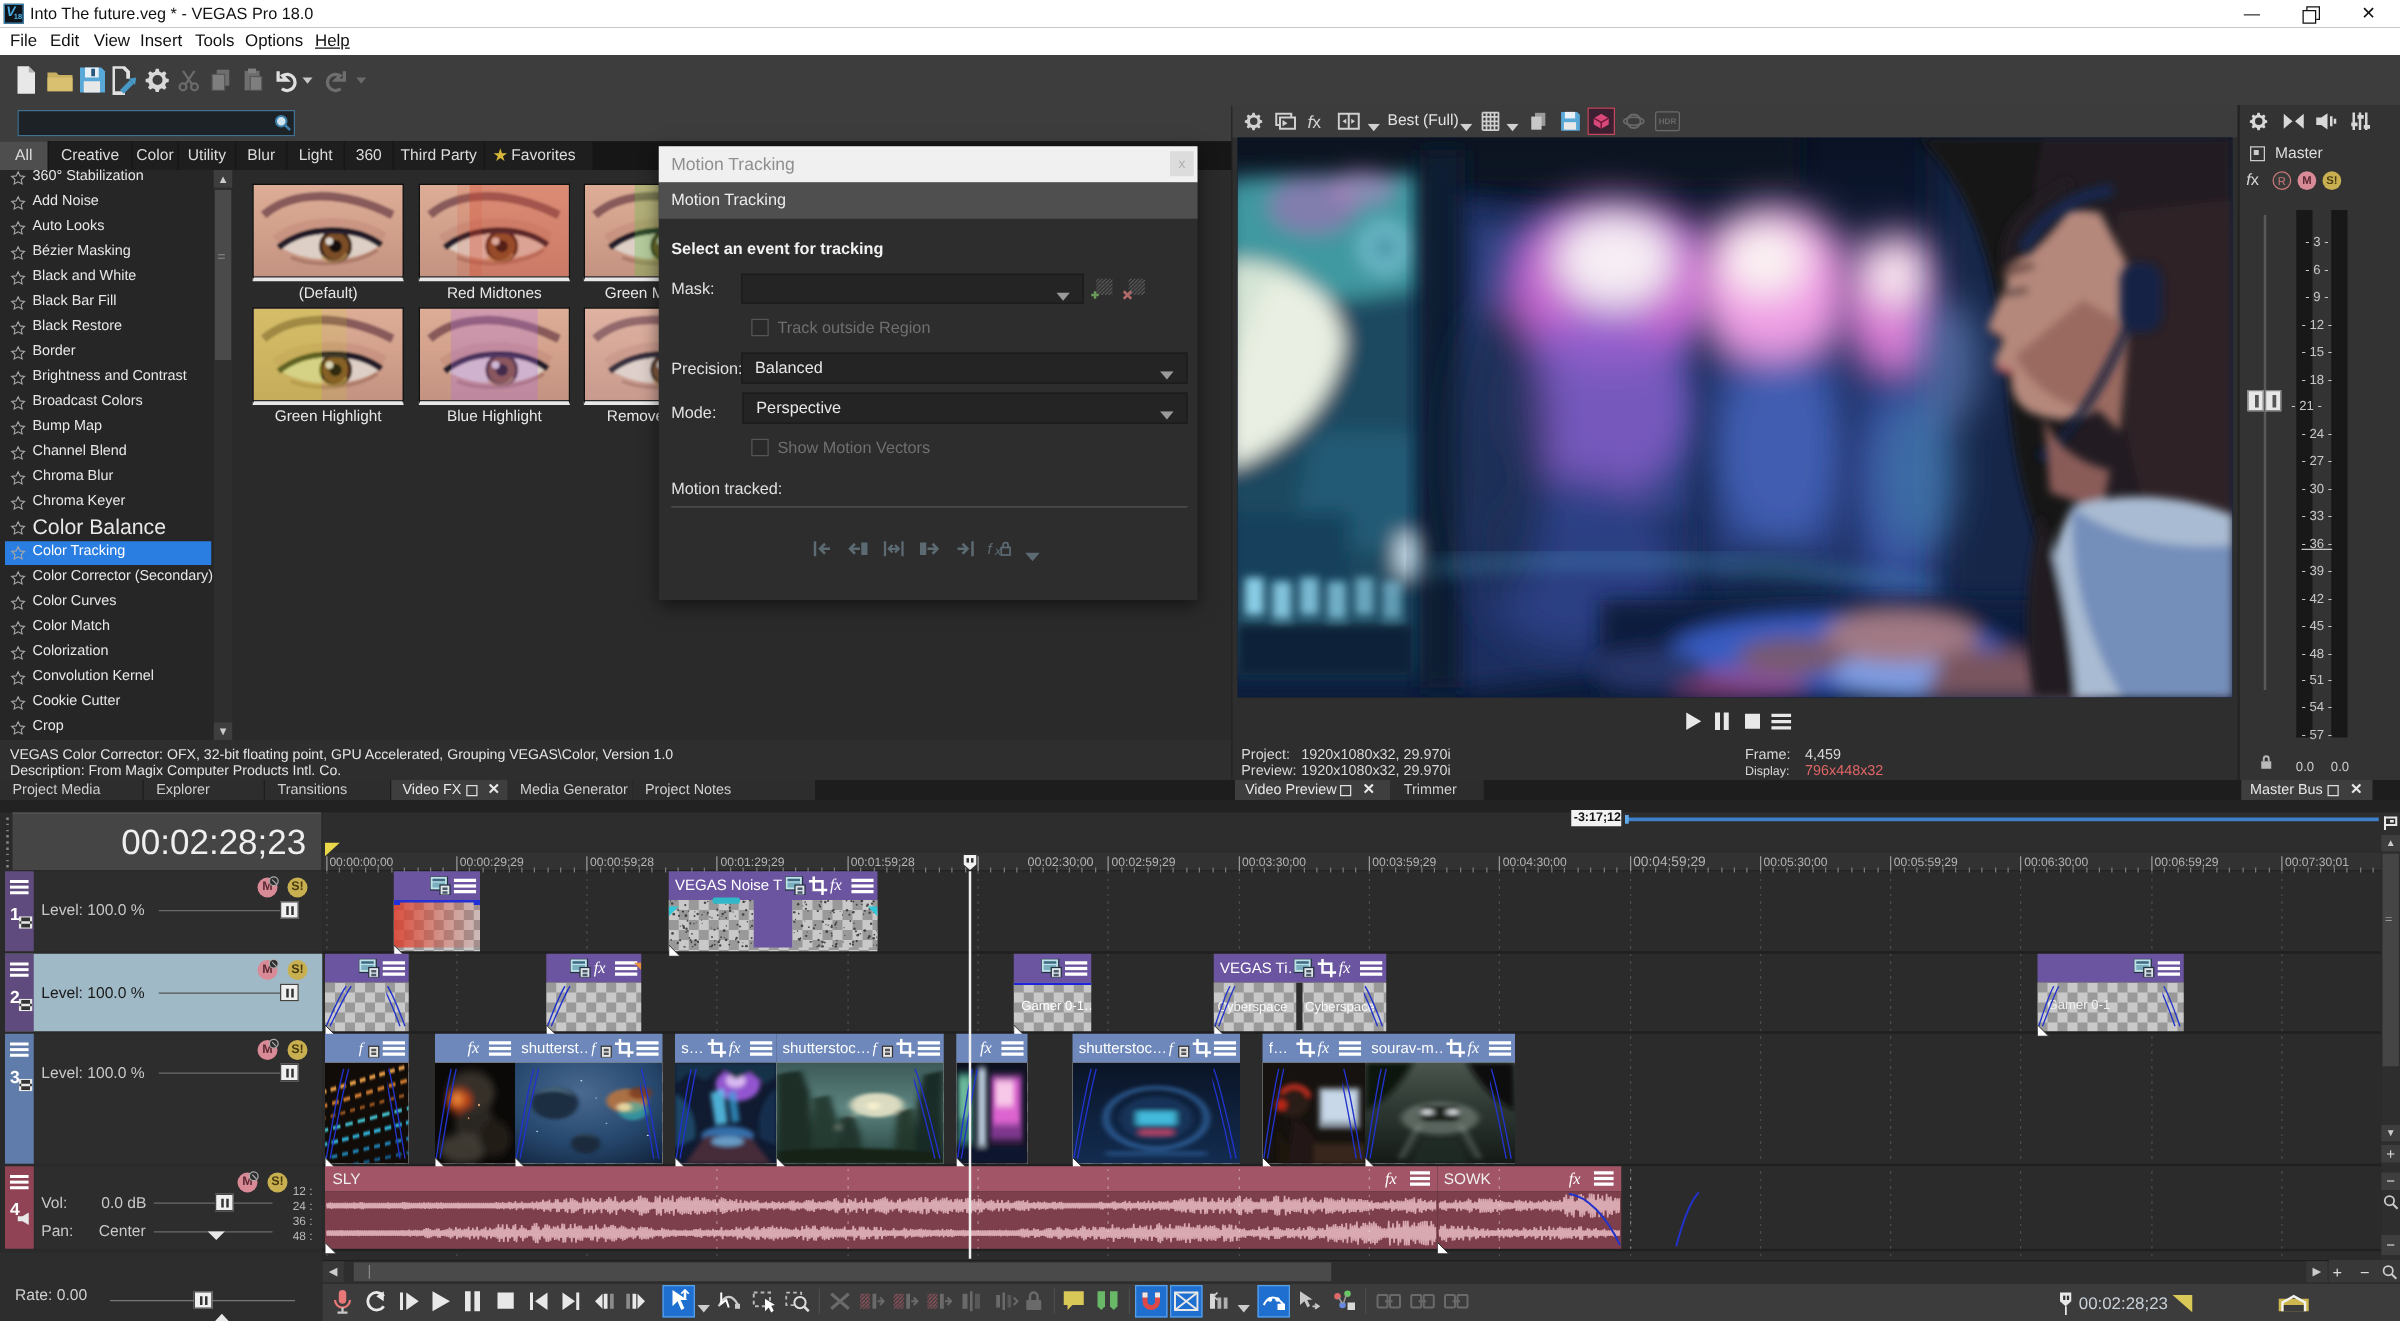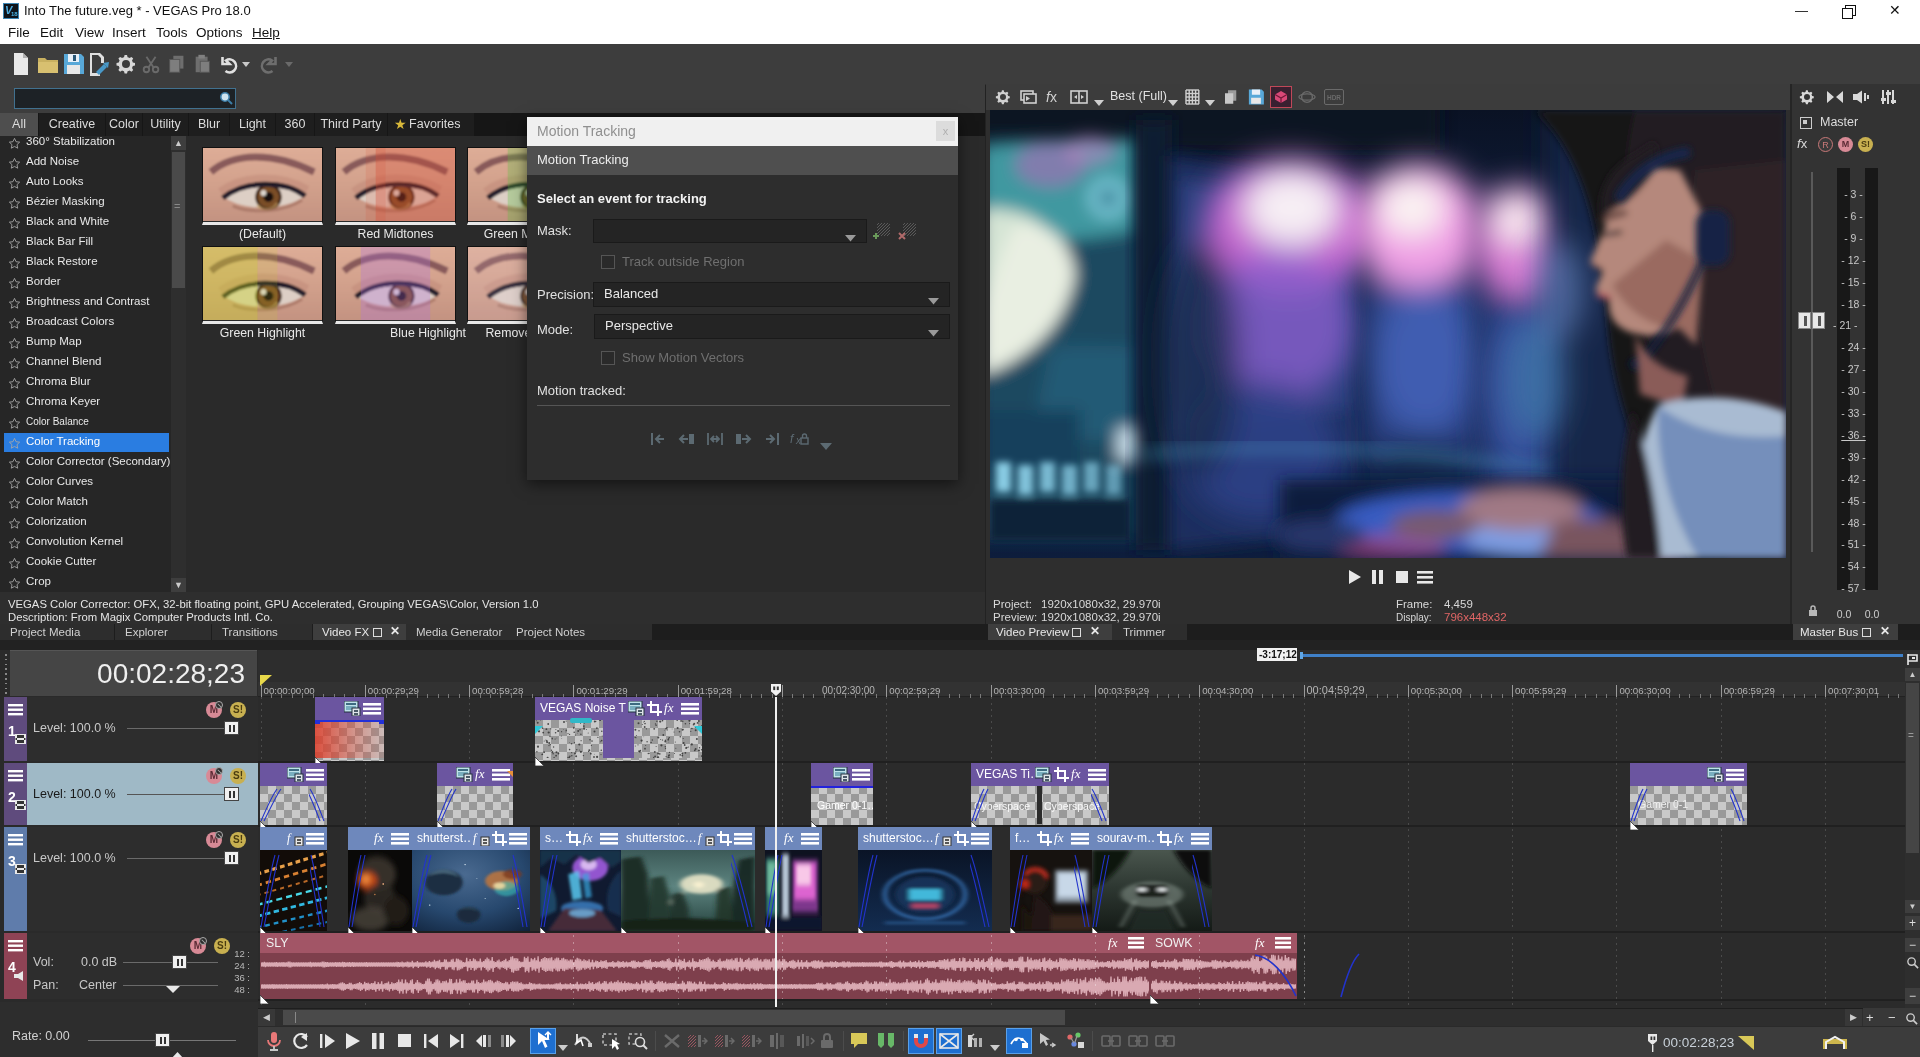--- a/index.html
+++ b/index.html
@@ -139,21 +139,21 @@
       <path d="M12 2.5l2.9 6.2 6.6.8-4.9 4.6 1.3 6.6-5.9-3.3-5.9 3.3 1.3-6.6-4.9-4.6 6.6-.8z" fill="none" stroke="#a8a8a8" stroke-width="1.6"></path>
     </svg></div>
 <div style="position:absolute;left:26px;top:375px;font-size:11.5px;color:#e8e8e8;line-height:13.5px;white-space:nowrap;">Chroma Blur</div>
 <div style="position:absolute;left:8px;top:396px;"><svg width="13" height="13" viewBox="0 0 24 24">
       <path d="M12 2.5l2.9 6.2 6.6.8-4.9 4.6 1.3 6.6-5.9-3.3-5.9 3.3 1.3-6.6-4.9-4.6 6.6-.8z" fill="none" stroke="#a8a8a8" stroke-width="1.6"></path>
     </svg></div>
 <div style="position:absolute;left:26px;top:395px;font-size:11.5px;color:#e8e8e8;line-height:13.5px;white-space:nowrap;">Chroma Keyer</div>
 <div style="position:absolute;left:8px;top:416px;"><svg width="13" height="13" viewBox="0 0 24 24">
       <path d="M12 2.5l2.9 6.2 6.6.8-4.9 4.6 1.3 6.6-5.9-3.3-5.9 3.3 1.3-6.6-4.9-4.6 6.6-.8z" fill="none" stroke="#a8a8a8" stroke-width="1.6"></path>
     </svg></div>
-<div style="position:absolute;left:26px;top:415px;font-size:10px;color:#e8e8e8;line-height:13.5px;white-space:nowrap;">Color Balance</div>
+<div style="position:absolute;left:26px;top:415px;font-size:17px;color:#e8e8e8;line-height:13.5px;white-space:nowrap;">Color Balance</div>
 <div style="position:absolute;left:4px;top:433px;width:165px;height:19px;background:#2a7de1;"></div>
 <div style="position:absolute;left:8px;top:436px;"><svg width="13" height="13" viewBox="0 0 24 24">
       <path d="M12 2.5l2.9 6.2 6.6.8-4.9 4.6 1.3 6.6-5.9-3.3-5.9 3.3 1.3-6.6-4.9-4.6 6.6-.8z" fill="none" stroke="#a8a8a8" stroke-width="1.6"></path>
     </svg></div>
 <div style="position:absolute;left:26px;top:435px;font-size:11.5px;color:#fff;line-height:13.5px;white-space:nowrap;">Color Tracking</div>
 <div style="position:absolute;left:8px;top:456px;"><svg width="13" height="13" viewBox="0 0 24 24">
       <path d="M12 2.5l2.9 6.2 6.6.8-4.9 4.6 1.3 6.6-5.9-3.3-5.9 3.3 1.3-6.6-4.9-4.6 6.6-.8z" fill="none" stroke="#a8a8a8" stroke-width="1.6"></path>
     </svg></div>
 <div style="position:absolute;left:26px;top:455px;font-size:11.5px;color:#e8e8e8;line-height:13.5px;white-space:nowrap;">Color Corrector (Secondary)</div>
 <div style="position:absolute;left:8px;top:476px;"><svg width="13" height="13" viewBox="0 0 24 24">
@@ -324,21 +324,21 @@
         <circle cx="66" cy="49" r="12" fill="none" stroke="#3a2414" stroke-width="2.5"></circle>
         <circle cx="66" cy="49" r="5" fill="#17100c"></circle>
         <circle cx="61" cy="45" r="3" fill="#e8e4e0" opacity="0.9"></circle>
         <path d="M55 57 a12 12 0 0 0 20 -2" stroke="#c8a060" stroke-width="3" fill="none" opacity="0.6"></path>
         <path d="M20 50 C42 32, 82 32, 103 48" stroke="#1a1520" stroke-width="5" fill="none"></path>
         <path d="M20 50 C42 34, 82 34, 103 48" stroke="#2a2233" stroke-width="2" fill="none"></path>
         <path d="M30 58 C50 66, 82 64, 100 52" stroke="#9a6858" stroke-width="3" fill="none" opacity="0.6"></path>
       </g>
       <rect x="25" width="70" height="73" fill="#b070e0" opacity="0.30"></rect>
     </svg></div>
-<div style="position:absolute;left:325px;top:326px;width:141px;font-size:12.3px;color:#e8e8e8;line-height:14.3px;white-space:nowrap;text-align:right;">Blue Highlight</div>
+<div style="position:absolute;left:325px;top:326px;width:141px;font-size:12.3px;color:#e8e8e8;line-height:14.3px;white-space:nowrap;text-align:center;">Blue Highlight</div>
 <div style="position:absolute;left:467px;top:246px;width:121px;height:78px;border:1px solid #111;border-bottom:3px solid #e8e8e8;box-sizing:border-box;"><svg width="119" height="73" viewBox="0 0 120 73" preserveAspectRatio="none">
       <defs>
         <linearGradient id="sk" x1="0" y1="0" x2="0" y2="1">
           <stop offset="0" stop-color="#dfae98"></stop>
           <stop offset="0.5" stop-color="#d2a18c"></stop>
           <stop offset="1" stop-color="#c29180"></stop>
         </linearGradient>
         <filter id="eb" x="-10%" y="-10%" width="120%" height="120%">
           <feGaussianBlur stdDeviation="0.9"></feGaussianBlur>
         </filter>

